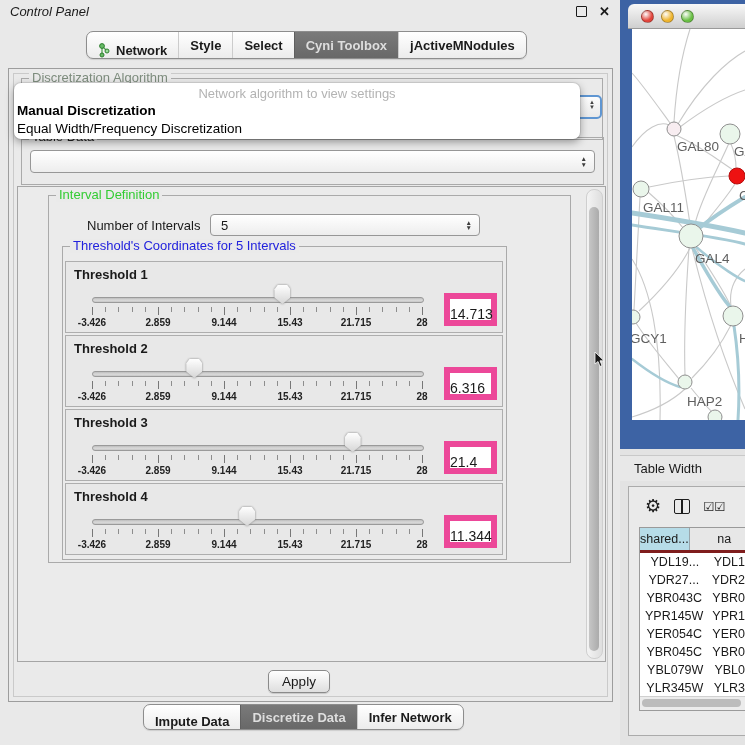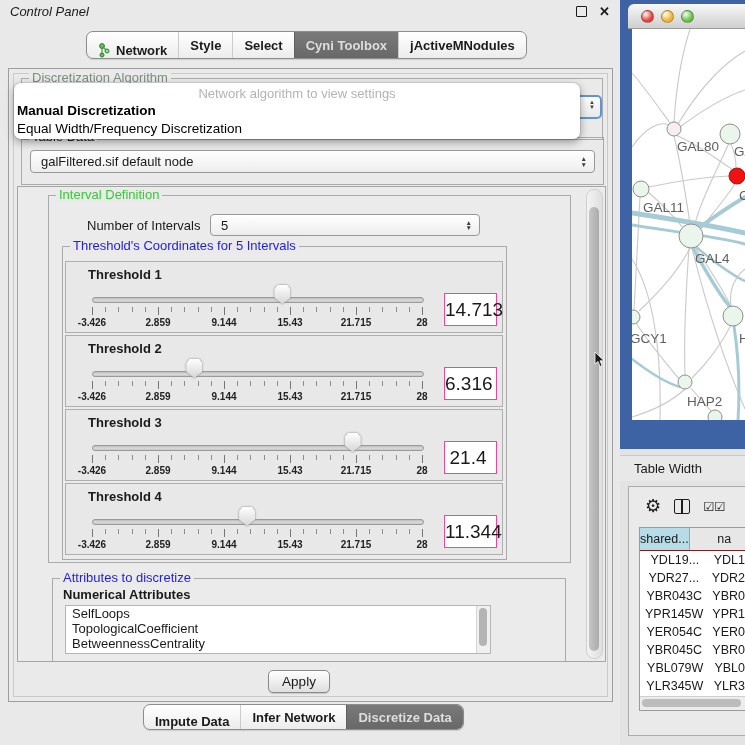--- a/index.html
+++ b/index.html
@@ -52,31 +52,31 @@
   .hidden-combo .spin span{font-size:6px;line-height:5px;}
   
   .scrollpanel{position:absolute;left:8px;top:117px;width:587px;height:474px;border:1px solid #a5a5a5;
     background:#ebebeb;overflow:hidden;}
   .vscroll{position:absolute;right:2px;top:2px;bottom:2px;width:15px;border:1px solid #cfcfcf;border-radius:8px;
     background:linear-gradient(90deg,#f4f4f4,#dedede);}
   .vscroll .vthumb{position:absolute;left:1.5px;top:17px;bottom:7px;width:10px;border-radius:6px;
     background:linear-gradient(90deg,#c6c6c6,#ababab);}
   
   .thr-row{position:relative;height:70px;margin-bottom:2px;border:1px solid #aeaeae;background:#e8e8e8;}
-  .thr-label{position:absolute;left:8px;top:5px;font-size:13px;font-weight:bold;margin-left:14px;}
+  .thr-label{position:absolute;left:8px;top:5px;font-size:13px;font-weight:bold;}
   .track{position:absolute;left:26px;top:35px;width:330px;height:4px;border:1px solid #9a9a9a;border-radius:3px;
     background:linear-gradient(#bdbdbd,#dadada 55%,#c7c7c7);}
   .tick{position:absolute;width:1px;background:#8d8d8d;top:45px;height:5px;}
   .tick.major{height:8px;background:#777;}
   .tick-label{position:absolute;top:55px;width:42px;text-align:center;font-size:10px;font-weight:600;color:#222;}
   .thumb-wrap{position:absolute;top:23px;width:16px;height:19px;filter:drop-shadow(0 0 1px #858585);}
   .thumb{width:100%;height:100%;background:linear-gradient(#fefefe,#d6d6d6);
     clip-path:polygon(50% 100%,0% 66%,0% 22%,20% 0%,80% 0%,100% 22%,100% 66%);}
   .thr-value{position:absolute;right:5px;top:31px;width:53px;height:33px;box-sizing:border-box;background:#fff;
-    border:1px solid #ec4899;font-size:19px;text-align:center;line-height:31px;padding-right:5px;}
+    border:6px solid #ec4899;font-size:14px;text-align:left;line-height:31px;padding-right:5px;}
   
   .attr-label{position:absolute;left:10px;top:8px;font-size:13px;font-weight:bold;}
   .attr-list{position:absolute;left:12px;top:26px;width:424px;height:47px;background:#fff;border:1px solid #b5b5b5;
     overflow:hidden;}
   .attr-item{font-size:13px;line-height:15px;padding-left:6px;white-space:nowrap;}
   .list-vscroll{position:absolute;right:0;top:0;bottom:0;width:13px;background:#f0f0f0;border-left:1px solid #d5d5d5;}
   .list-vscroll .vthumb{position:absolute;left:2px;top:2px;width:8px;height:38px;border-radius:5px;background:#b4b4b4;}
   
   .apply-btn{position:absolute;left:259px;top:601px;width:62px;height:23px;box-sizing:border-box;
     border:1px solid #8a8a8a;border-radius:5px;background:linear-gradient(#ffffff,#dedede);
@@ -94,21 +94,21 @@
   .tpanel{position:absolute;left:628px;top:486px;width:117px;height:250px;background:#eaeaea;
     border:1px solid #ababab;border-right:none;box-sizing:border-box;}
   .tp-toolbar{position:absolute;left:0;top:0;right:0;height:38px;display:flex;align-items:center;gap:13px;
     padding-left:16px;}
   .gear-ic{font-size:18px;line-height:18px;color:#1d1d1d;}
   .split-ic{width:16px;height:15px;border:1.7px solid #1d1d1d;border-radius:2px;position:relative;box-sizing:border-box;}
   .split-ic::after{content:"";position:absolute;left:50%;top:0;bottom:0;width:1.7px;background:#1d1d1d;margin-left:-1px;}
   .checks-ic{font-size:12.5px;letter-spacing:0px;color:#1d1d1d;}
   .ttable{position:absolute;left:10px;top:40px;right:0;height:184px;background:#fff;border:1px solid #9a9a9a;
     border-right:none;overflow:hidden;box-sizing:border-box;}
-  .thead{display:flex;height:22px;border-bottom:1px solid #7f1d1d;}
+  .thead{display:flex;height:22px;border-bottom:3px solid #7f1d1d;}
   .th{box-sizing:border-box;border-right:1px solid #9aa6ac;font-size:12.5px;display:flex;align-items:center;
     justify-content:center;background:#e7e7e7;}
   .th.sel{background:#b6dce8;}
   .th.c1{width:72px;}
   .th.c2{flex:1;min-width:70px;}
   .trow{display:flex;height:18px;font-size:12.5px;}
   .tc1{width:72px;text-align:center;line-height:18px;}
   .tc2{flex:1;padding-left:4px;line-height:18px;white-space:nowrap;}
   .hscroll{position:absolute;left:0;right:0;bottom:0;height:13px;background:#ececec;border-top:1px solid #d0d0d0;}
   .hscroll .hthumb{position:absolute;left:2px;top:2px;height:8px;width:94%;border-radius:5px;background:#bcbcbc;}
@@ -170,21 +170,20 @@
       <div class="pop-hint">Network algorithm to view settings</div>
       <div id="popupOptions">
           <div class="pop-opt bold">Manual Discretization</div>
           <div class="pop-opt">Equal Width/Frequency Discretization</div>
         </div>
     </div>
 
     <div class="grp" style="left:12px;top:68px;width:581px;height:46px;">
       <span class="legend" style="color:#222;">Table Data</span>
       <div class="combo" style="left:8px;top:12px;right:8px;height:23px;">
-        <span>galFiltered.sif default node</span>
         <span class="spin">
             <span>▲</span>
             <span>▼</span>
           </span>
       </div>
     </div>
 
     <div class="scrollpanel">
       <div class="grp" style="left:30px;top:8px;width:521px;height:366px;">
         <span class="legend green">Interval Definition</span>
@@ -357,52 +356,38 @@
               <div class="tick-label" style="left: 269px;">21.715</div>
               <div class="tick-label" style="left: 335px;">28</div>
               <div class="thumb-wrap" style="left: 173.098px;">
                 <div class="thumb"></div>
               </div>
               <div class="thr-value">11.344</div>
             </div>
           </div>
       </div>
 
-      <div class="grp" style="left:34px;top:391px;width:512px;height:82px;border-bottom:none;">
-        <span class="legend blue">Attributes to discretize</span>
-        <div class="attr-label">Numerical Attributes</div>
-        <div class="attr-list">
-          <div id="attrItems">
-              <div class="attr-item">SelfLoops</div>
-              <div class="attr-item">TopologicalCoefficient</div>
-              <div class="attr-item">BetweennessCentrality</div>
-            </div>
-          <div class="list-vscroll">
-              <div class="vthumb"></div>
-            </div>
-        </div>
-      </div>
 
       <div class="vscroll">
         <div class="vthumb"></div>
       </div>
     </div>
 
     <div class="apply-btn">Apply</div>
   </div>
 
   <div class="tabbar" id="bottomTabs">
       <div class="tab">
         <span>Impute Data</span>
       </div>
+      <div class="tab sel">
+        <span>Discretize Data</span>
+      </div>
       <div class="tab">
         <span>Infer Network</span>
-      </div>
-      <div class="tab sel">
-        <span>Discretize Data</span>
       </div>
     </div>
 </div>
 
 <div class="netwin">
   <div class="net-titlebar">
     <span class="light" id="lightRed" style="background: radial-gradient(circle at 35% 30%, rgba(255, 255, 255, 0.85), rgb(226, 69, 60) 60%);"></span>
     <span class="light" id="lightYellow" style="background: radial-gradient(circle at 35% 30%, rgba(255, 255, 255, 0.85), rgb(239, 181, 47) 60%);"></span>
     <span class="light" id="lightGreen" style="background: radial-gradient(circle at 35% 30%, rgba(255, 255, 255, 0.85), rgb(106, 192, 69) 60%);"></span>
   </div>

